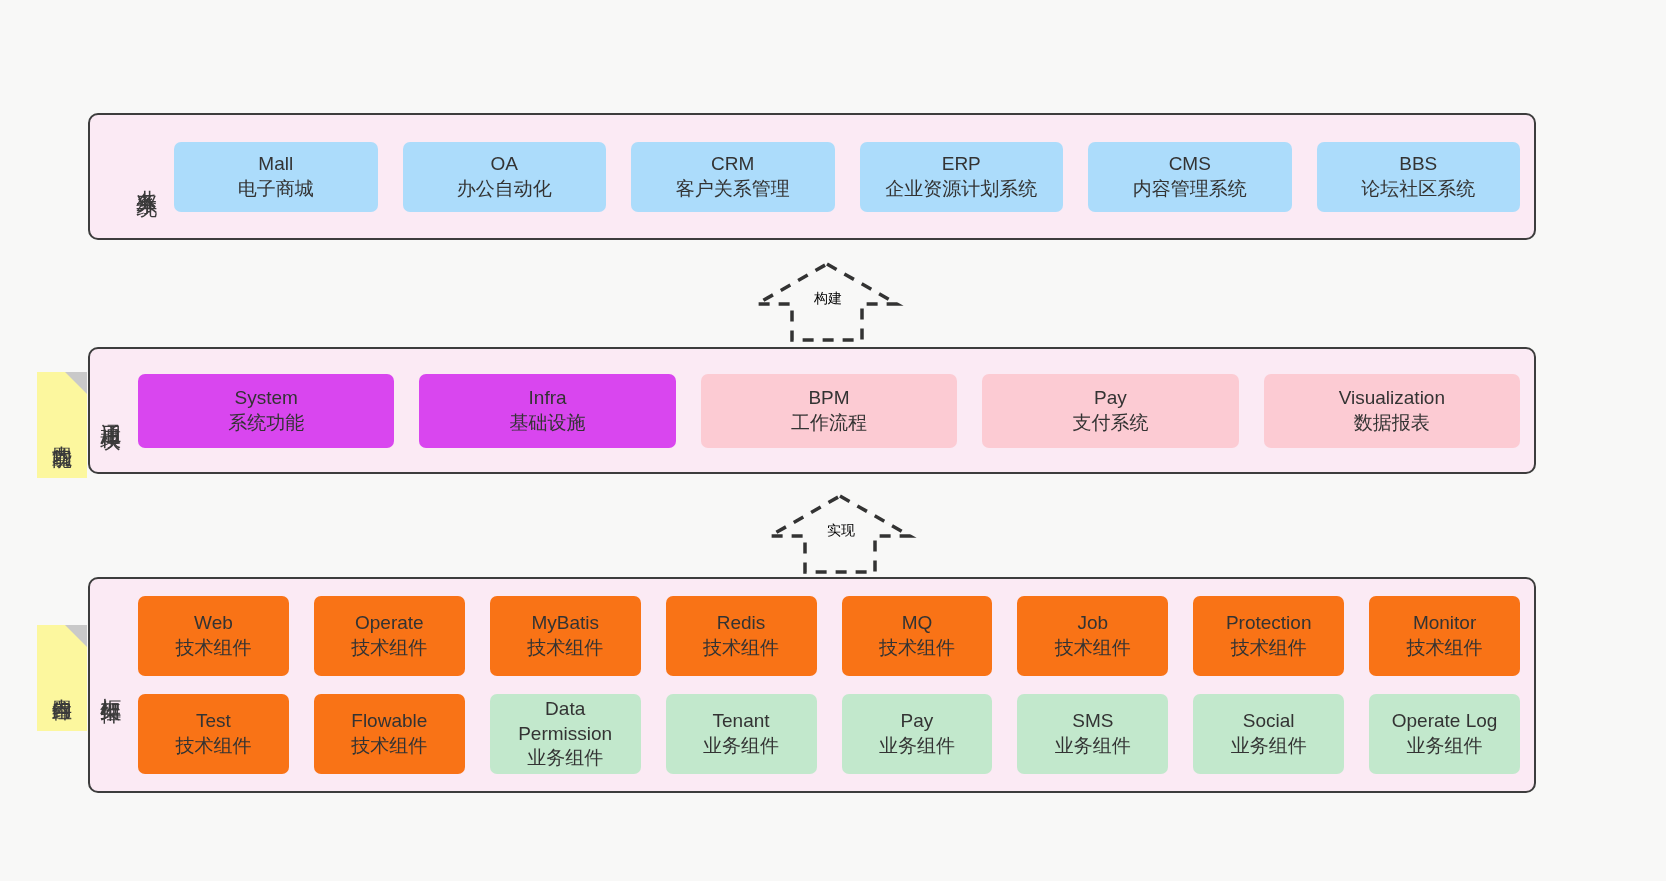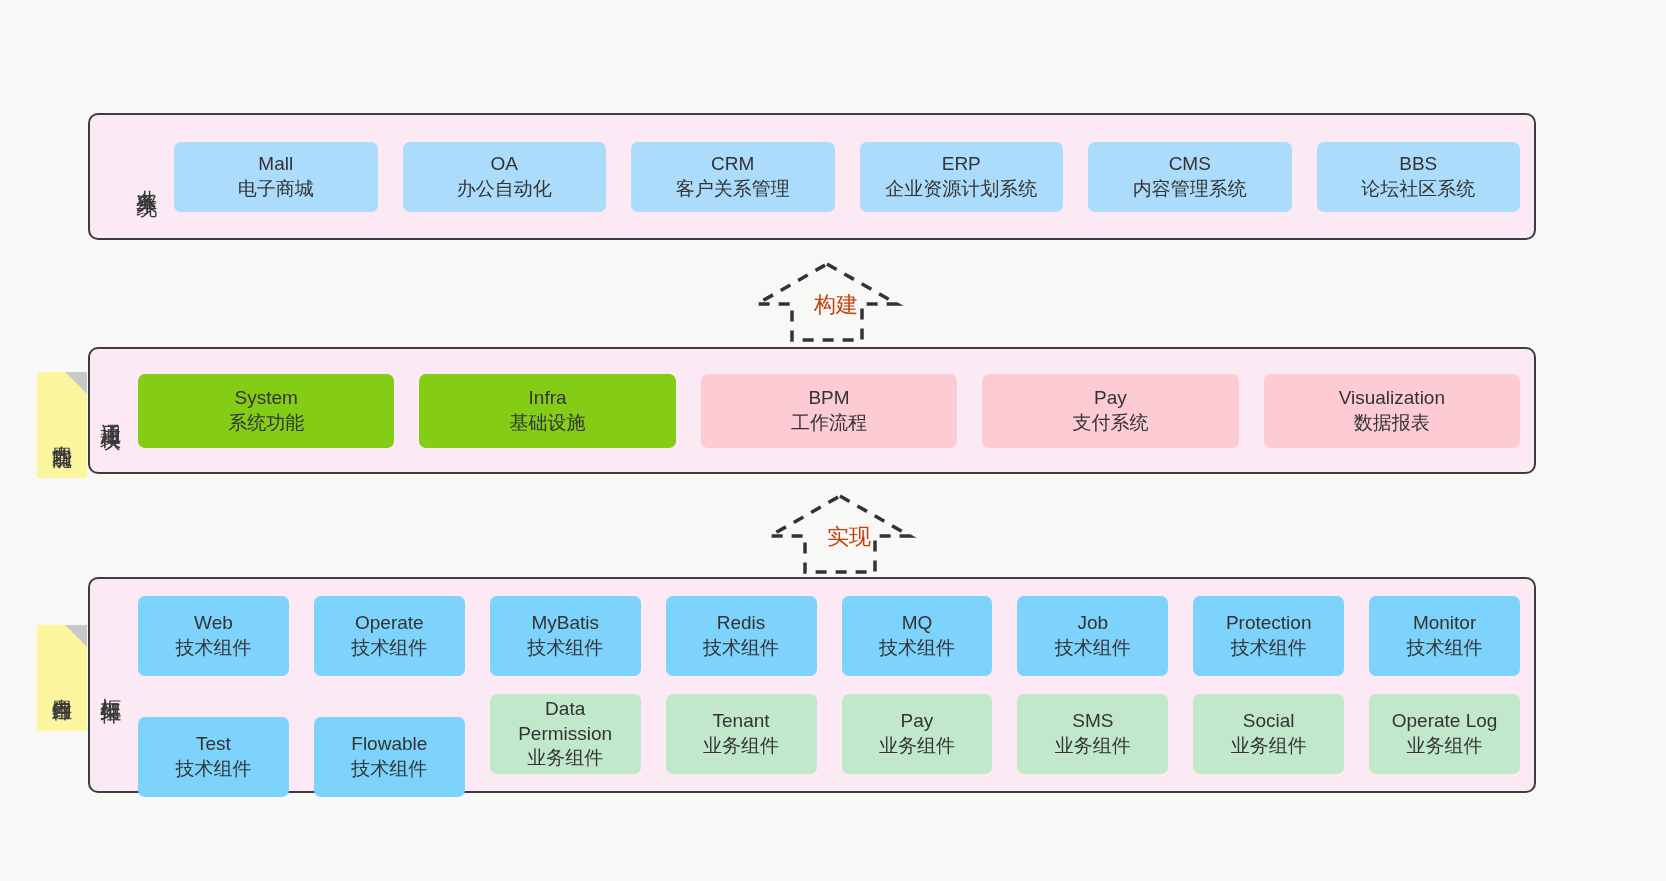--- a/index.html
+++ b/index.html
@@ -72,23 +72,23 @@
     line-height: 1.30;
     color: #333333;
     padding: 4px 6px;
     user-select: none;
   }
   .cell .en { display: block; }
   .cell .cn { display: block; }
 
   
   .c-blue        { background: #ACDCFB; }
-  .c-red         { background: #84cc16; }
+  .c-red         { background: #d946ef; }
   .c-pink        { background: #FCCBD3; }
-  .c-green       { background: #7dd3fc; margin-top: 23px; }
+  .c-green       { background: #f97316; }
   .c-greenlight  { background: #C2E8CC; }
 
   
   #layer-business { left: 88px; top: 113px; width: 1448px; height: 127px; padding-left: 36px; }
   #layer-business .cell { height: 70px; }
 
   
   #layer-modules { left: 88px; top: 347px; width: 1448px; height: 127px; }
   #layer-modules .cell { height: 74px; }
 
@@ -125,22 +125,22 @@
     border-left: 22px solid transparent;
   }
   #sticky-modules   { left: 37px; top: 372px; height: 106px; }
   #sticky-framework { left: 37px; top: 625px; height: 106px; }
 
   
   .arrow { position: absolute; }
   .arrow svg { display: block; overflow: visible; }
   .arrow-label {
     position: absolute;
-    font-size: 22px;
-    color: #c2410c;
+    font-size: 14px;
+    color: #000000;
     background: transparent;
     white-space: nowrap;
     user-select: none;
   }
   #arrow-build  { left: 752px; top: 258px; width: 150px; height: 86px; }
   #arrow-build .arrow-label  { left: 62px; top: 32px; }
   #arrow-impl   { left: 765px; top: 490px; width: 150px; height: 86px; }
   #arrow-impl .arrow-label   { left: 62px; top: 32px; }
 </style>
 </head>

